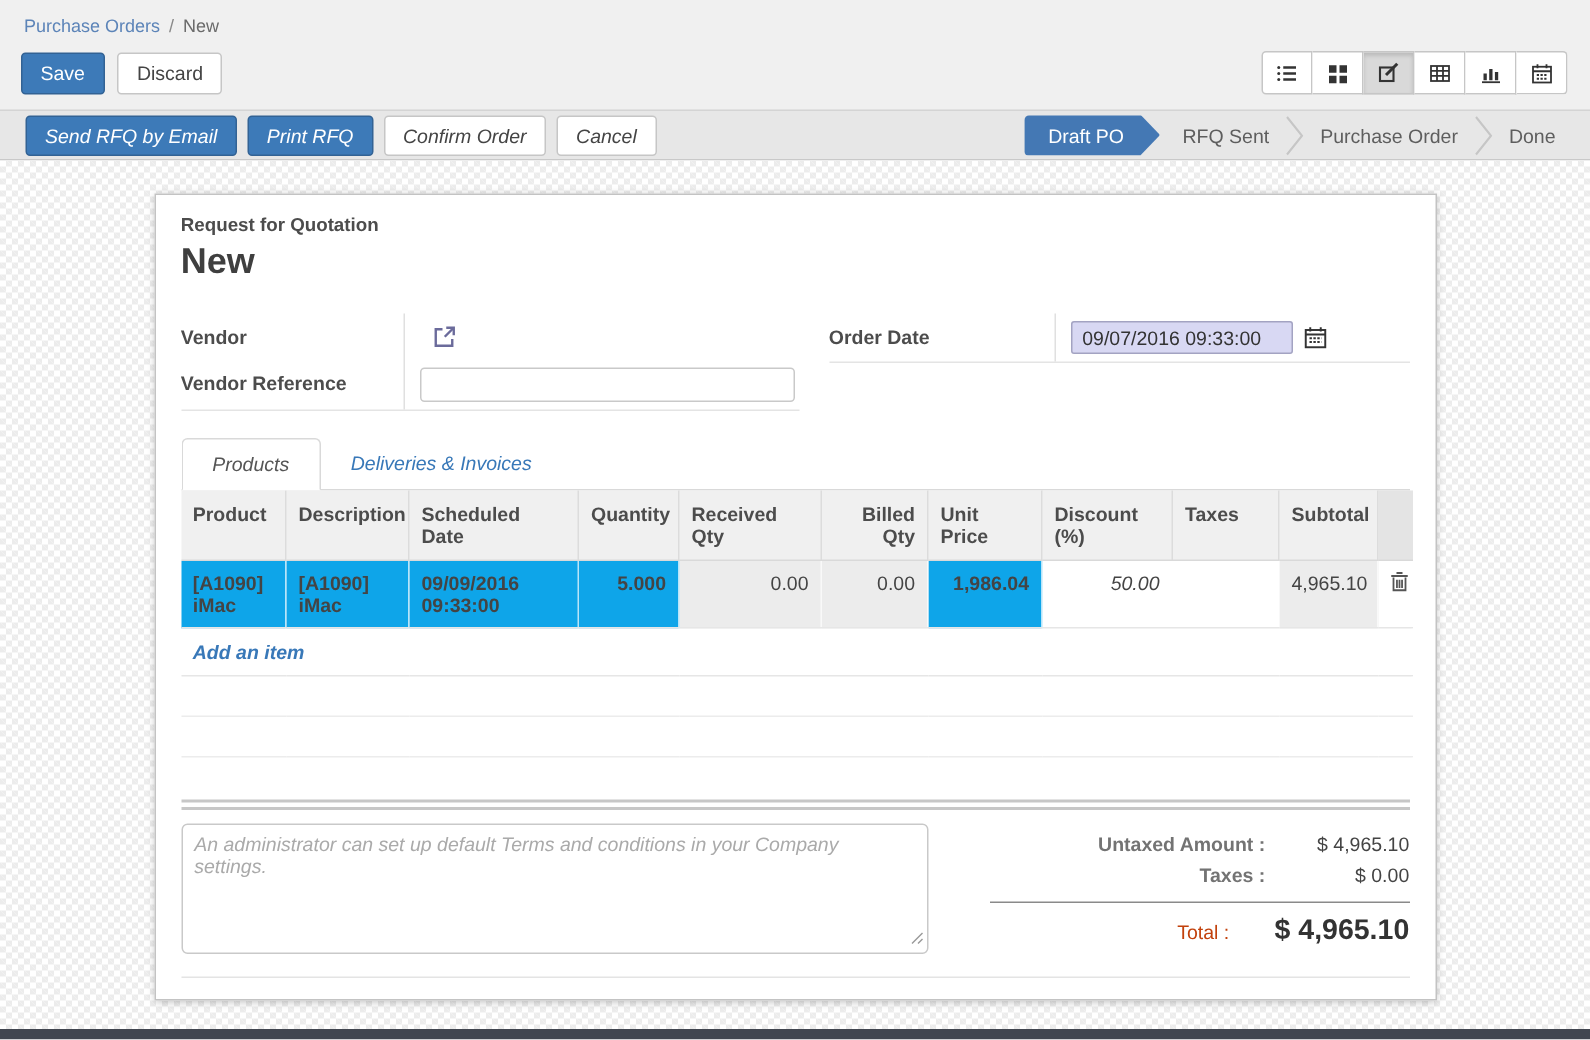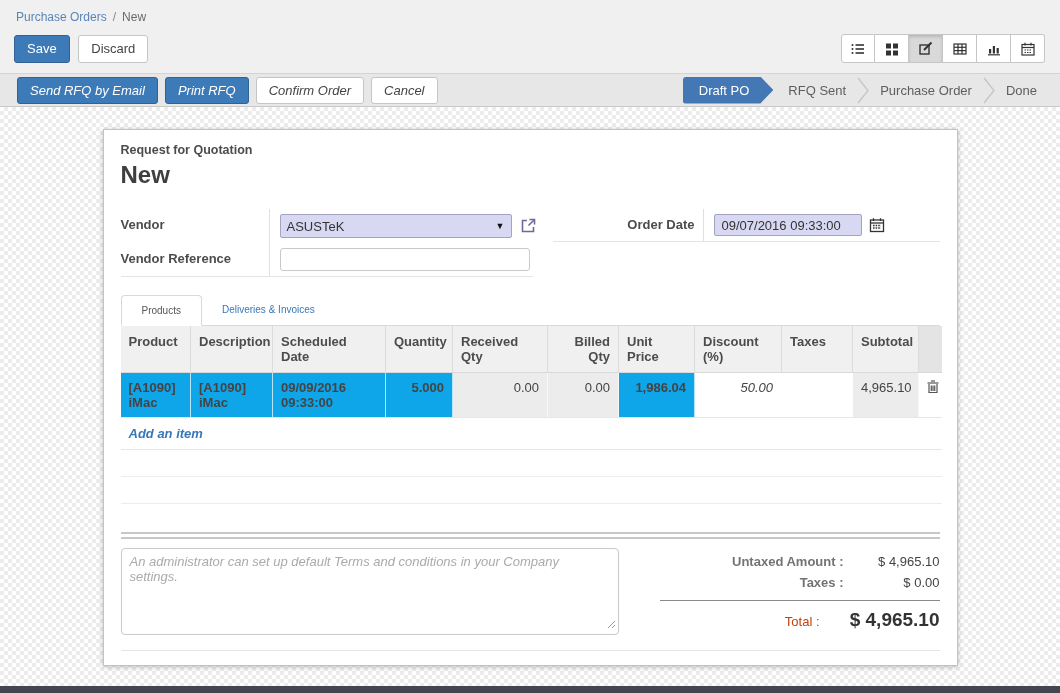--- a/index.html
+++ b/index.html
@@ -73,21 +73,21 @@
     box-shadow:0 1px 5px rgba(0,0,0,.25);
     padding:11px 17px 14px;
   }
   .sheet-subtitle { font-weight:bold; font-size:12.5px; color:#4c4c4c; margin-top:2px; }
   .sheet-title { font-size:24px; font-weight:bold; color:#3f3f3f; margin:4px 0 20px; }
 
   
   .fields-row { display:flex; align-items:flex-start; margin-bottom:18px; }
   .group { display:grid; border-bottom:1px solid #e4e4e4; }
   .group-left  { width:412px; grid-template-columns:148px 1fr; }
-  .group-right { flex:1; margin-left:20px; grid-template-columns:150px 1fr;text-align:right; }
+  .group-right { flex:1; margin-left:20px; grid-template-columns:150px 1fr; }
   .g-label { font-weight:bold; color:#4c4c4c; padding:8px 8px 8px 0; }
   .g-field { border-left:1px solid #e0e0e0; padding:5px 0 5px 10px; display:flex; align-items:center; }
 
   .select-box {
     width:232px; height:24px; background:#d8d8f3; border:1px solid #a3a3c2; border-radius:2px;
     display:flex; align-items:center; padding:0 6px; color:#333; cursor:pointer;
   }
   .select-box .caret { margin-left:auto; font-size:9px; color:#111; }
   .ext-link { margin-left:7px; cursor:pointer; display:flex; }
   .text-input {
@@ -96,21 +96,21 @@
   }
   .date-box {
     width:148px; height:22px; background:#d8d8f3; border:1px solid #a3a3c2; border-radius:2px;
     display:flex; align-items:center; padding:0 7px; color:#333; cursor:text;
   }
   .cal-icon { margin-left:7px; cursor:pointer; display:flex; }
 
   
   .tabs { display:flex; border-bottom:1px solid #d9d9d9; margin-top:6px; }
   .tab {
-    padding:9px 20px; cursor:pointer; font-size:10px;
+    padding:9px 20px; cursor:pointer; font-size:13px;font-style:italic;
   }
   .tab.active {
     background:#fff; border:1px solid #d9d9d9; border-bottom:1px solid #fff;
     border-radius:4px 4px 0 0; margin-bottom:-1px; color:#555;
   }
   .tab.link { color:#3878b8; }
 
   
   table.lines { width:100%; border-collapse:collapse; table-layout:fixed; margin-top:0; }
   table.lines th {
@@ -266,24 +266,20 @@
 <div class="content">
   <div class="sheet">
 
     <div class="sheet-subtitle">Request for Quotation</div>
     <div class="sheet-title">New</div>
 
     <div class="fields-row">
       <div class="group group-left">
         <div class="g-label">Vendor</div>
         <div class="g-field">
-          <div class="select-box">
-            <span>ASUSTeK</span>
-            <span class="caret">▼</span>
-          </div>
           <span class="ext-link">
             <svg width="18" height="18" viewBox="0 0 18 18" fill="none" stroke="#6b6b9b" stroke-width="1.6">
                 <path d="M8 3.5 H3.5 V14.5 H14.5 V10"></path>
                 <path d="M9.5 8.5 L15 3"></path>
                 <path d="M10.5 2.5 H15.5 V7.5"></path>
               </svg>
           </span>
         </div>
         <div class="g-label">Vendor Reference</div>
         <div class="g-field">

